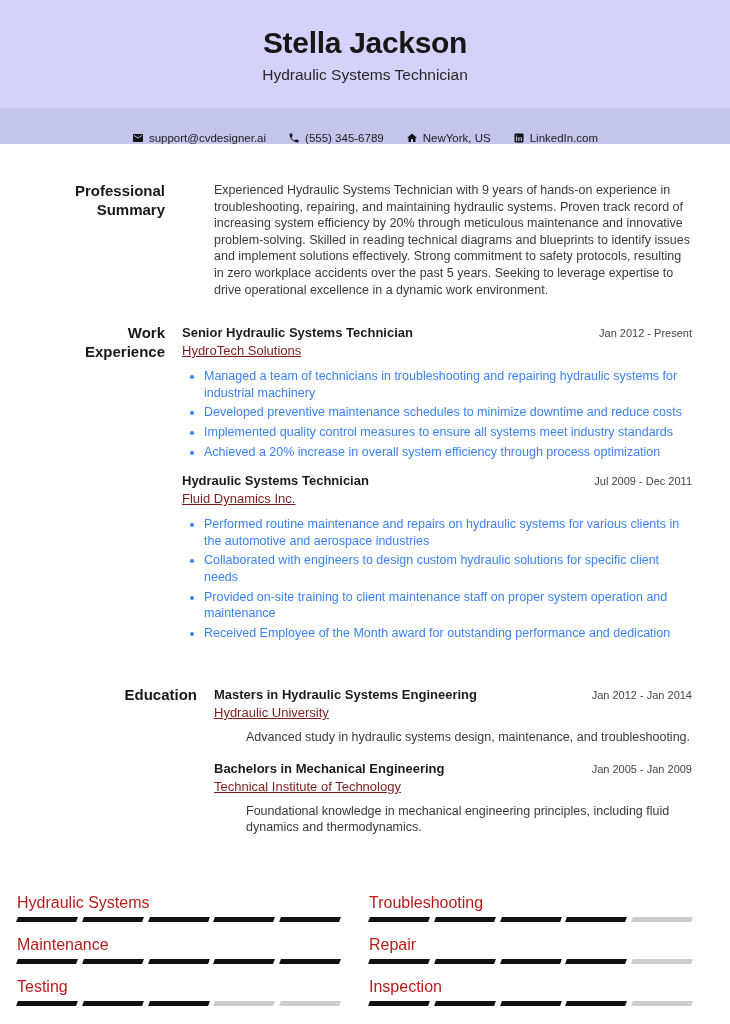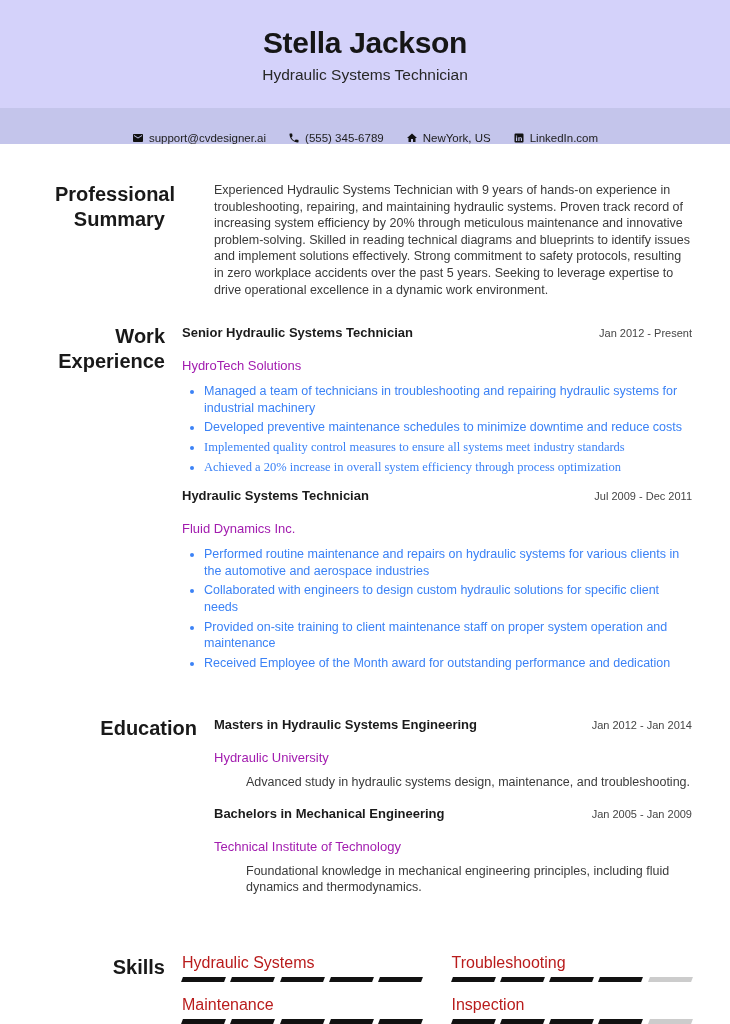--- a/index.html
+++ b/index.html
@@ -16,39 +16,39 @@
   .hero{height:108px;background:var(--hero-bg);display:flex;flex-direction:column;align-items:center;justify-content:center;padding-top:2px;}
   .hero-name{font-size:30px;font-weight:700;color:#161616;letter-spacing:-.3px;line-height:1.1;}
   .hero-title{font-size:15.5px;color:#272727;margin-top:7px;}
   .contact-bar{height:36px;background:var(--contact-bg);display:flex;align-items:flex-end;justify-content:center;gap:22px;}
   .c-item{display:inline-flex;align-items:center;gap:5px;font-size:11.5px;color:#1d1d1d;}
   .c-item svg{width:12px;height:12px;fill:#111;flex:none;}
 
   
   main{padding-top:38px;}
   .section{display:flex;align-items:flex-start;}
-  .section-label{width:165px;min-width:165px;padding-left:55px;text-align:right;font-size:20px;font-weight:700;color:#191919;line-height:1.25;}
+  .section-label{width:165px;min-width:165px;padding-left:55px;text-align:right;font-size:15px;font-weight:700;color:#191919;line-height:1.25;}
   .section-content{flex:1;margin-left:17px;margin-right:38px;}
 
   #summary{margin-bottom:26px;}
   #experience{margin-bottom:33px;}
   #education{margin-bottom:45px;padding-left:32px;}
   #skills{margin-bottom:26px;}
 
   .body-text{font-size:12.5px;line-height:16.6px;color:#3a3a3a;margin-left:32px;}
 
   
   .entry-head{display:flex;justify-content:space-between;align-items:baseline;gap:36px;}
   .entry-title{font-size:13px;font-weight:700;color:#1b1b1b;line-height:17px;}
   .entry-dates{font-size:11px;color:#454545;white-space:nowrap;margin-left:12px;}
-  .entry-sub{font-size:13px;color:#a21caf;line-height:17px;margin-top:16px;}
+  .entry-sub{font-size:13px;color:#7f1d1d;line-height:17px;margin-top:1px;text-decoration:underline;}
   .job{margin-bottom:12px;}
   .bullets{margin-top:9px;padding-left:22px;list-style-type:disc;}
   .bullets li{font-size:12.5px;line-height:16.6px;color:#3b82f6;margin-bottom:3px;}
-  .group-gap{margin-top:0;font-family:Liberation Serif, serif;}
+  .group-gap{margin-top:0;}
   .edu{margin-bottom:14px;}
   .edu-desc{margin-top:8px;}
 
   
   .skills-grid{display:grid;grid-template-columns:1fr 1fr;column-gap:29px;}
   .skill{margin-bottom:15px;}
   .skill-name{font-size:16px;color:#b91c1c;line-height:15px;}
   .skill-bar{display:flex;gap:6px;margin-top:7px;height:5px;}
   .skill-bar .seg{flex:1;height:5px;background:var(--seg-empty);transform:skewX(-20deg);display:block;}
   .skill-bar .seg.on{background:var(--seg-fill);}
@@ -155,21 +155,20 @@
             <span class="entry-dates">Jan 2005 - Jan 2009</span>
           </div>
           <div class="entry-sub">Technical Institute of Technology</div>
           <p class="body-text edu-desc">Foundational knowledge in mechanical engineering principles, including fluid dynamics and thermodynamics.</p>
         </div>
 
       </div>
     </section>
 
     <section class="section" id="skills">
-      <div class="section-label">Skills</div>
       <div class="section-content">
         <div class="skills-grid">
           <div>
             <div class="skill">
               <div class="skill-name">Hydraulic Systems</div>
               <div class="skill-bar">
                   <i class="seg on"></i>
                   <i class="seg on"></i>
                   <i class="seg on"></i>
                   <i class="seg on"></i>
@@ -203,31 +202,31 @@
               <div class="skill-name">Troubleshooting</div>
               <div class="skill-bar">
                   <i class="seg on"></i>
                   <i class="seg on"></i>
                   <i class="seg on"></i>
                   <i class="seg on"></i>
                   <i class="seg"></i>
                 </div>
             </div>
             <div class="skill">
+              <div class="skill-name">Repair</div>
+              <div class="skill-bar">
+                  <i class="seg on"></i>
+                  <i class="seg on"></i>
+                  <i class="seg on"></i>
+                  <i class="seg on"></i>
+                  <i class="seg"></i>
+                </div>
+            </div>
+            <div class="skill">
               <div class="skill-name">Inspection</div>
-              <div class="skill-bar">
-                  <i class="seg on"></i>
-                  <i class="seg on"></i>
-                  <i class="seg on"></i>
-                  <i class="seg on"></i>
-                  <i class="seg"></i>
-                </div>
-            </div>
-            <div class="skill">
-              <div class="skill-name">Repair</div>
               <div class="skill-bar">
                   <i class="seg on"></i>
                   <i class="seg on"></i>
                   <i class="seg on"></i>
                   <i class="seg on"></i>
                   <i class="seg"></i>
                 </div>
             </div>
 
           </div>

